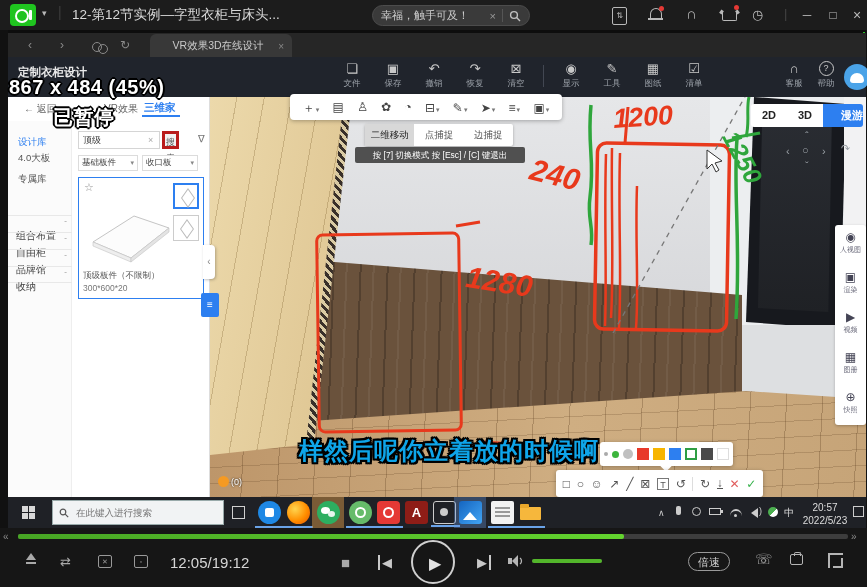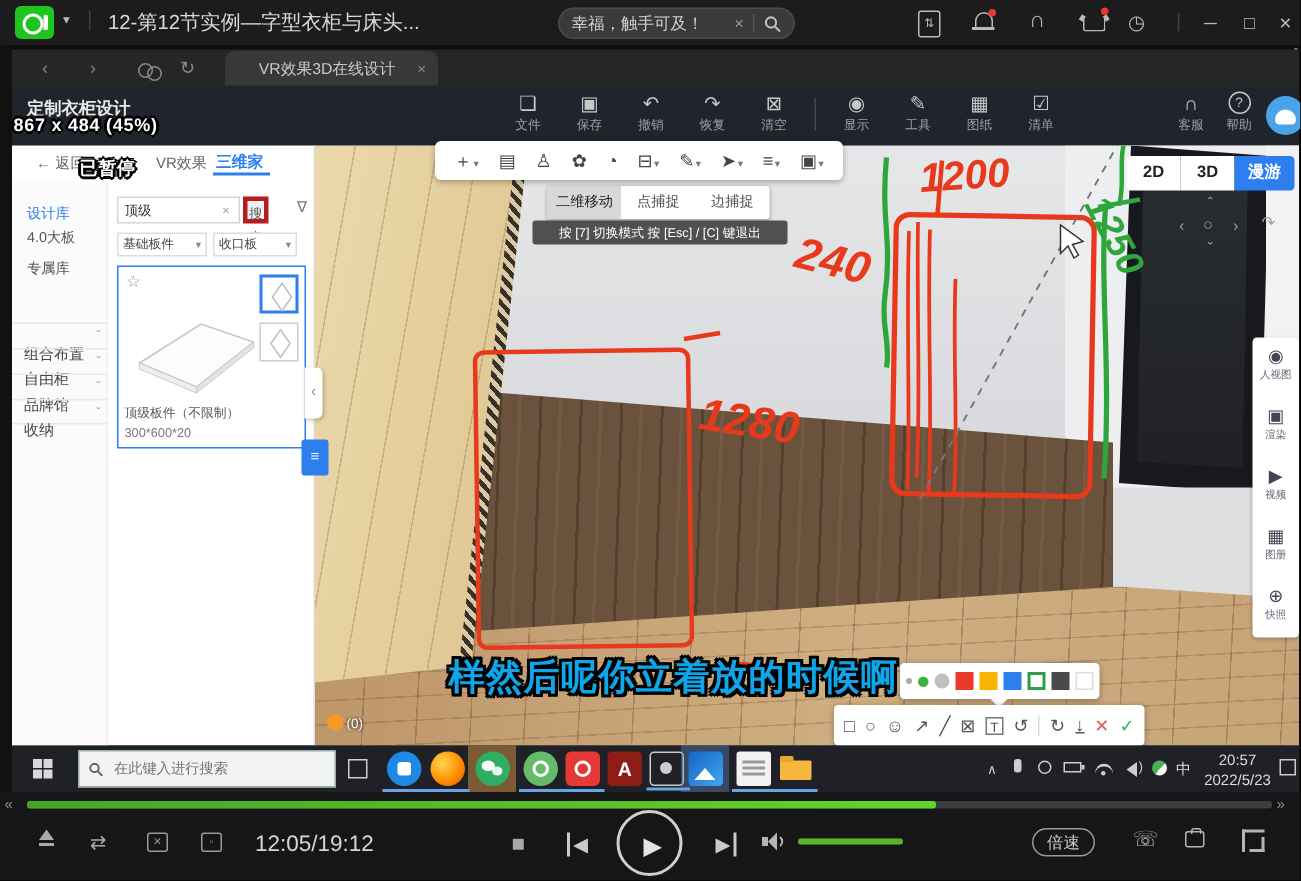--- a/index.html
+++ b/index.html
@@ -38,21 +38,21 @@
   #appheader{left:0;top:27px;width:858px;height:40px;background:#20242c;}
   .proj{left:10px;top:8px;color:#e8e8e8;font-size:11.5px;font-weight:bold;}
   .atb{display:flex;gap:13px;left:330px;top:4px;}
   .atbi{width:28px;text-align:center;cursor:pointer;}
   .atbi .g{color:#c8c8c8;font-size:13px;line-height:15px;display:block;}
   .atbi .l{color:#9aa0a8;font-size:8.5px;display:block;margin-top:2px;white-space:nowrap;}
   .atbdiv{width:1px;height:22px;background:#424752;margin-top:4px;}
   .avatar{left:836px;top:7px;width:26px;height:26px;border-radius:50%;background:#4aa3e8;}
   .avatar:after{content:"";position:absolute;left:6px;top:9px;width:14px;height:10px;background:#fff;border-radius:7px 7px 3px 3px;}
   
-  .osd{color:#fff;font-weight:bold;font-size:12px;letter-spacing:.5px;text-shadow:-2px 0 #000,2px 0 #000,0 -2px #000,0 2px #000,-1px -1px #000,1px 1px #000,1px -1px #000,-1px 1px #000;z-index:40;}
+  .osd{color:#fff;font-weight:bold;font-size:20px;letter-spacing:.5px;text-shadow:-2px 0 #000,2px 0 #000,0 -2px #000,0 2px #000,-1px -1px #000,1px 1px #000,1px -1px #000,-1px 1px #000;z-index:40;}
   
   #panel{left:0;top:67px;width:202px;height:400px;background:#fff;border-right:1px solid #ddd;box-sizing:border-box;}
   .ptabs{color:#666;font-size:10px;}
   .bluetab{color:#2d7ff0;font-size:10.5px;font-weight:bold;}
   .navcol{left:0;top:24px;width:64px;height:376px;background:#fbfbfb;border-right:1px solid #eee;box-sizing:border-box;}
   .navitem{left:10px;font-size:9.5px;color:#555;white-space:nowrap;}
   .secrow{left:0;width:64px;height:17px;border-top:1px solid #e8e8e8;box-sizing:border-box;}
   .secrow .t{position:absolute;left:8px;top:13px;font-size:10px;color:#444;white-space:nowrap;}
   .secrow .c{position:absolute;right:5px;top:3px;font-size:8px;color:#999;}
   .sinput{left:6px;top:10px;width:82px;height:18px;border:1px solid #d5d5d5;box-sizing:border-box;font-size:9px;color:#333;padding:0 12px 0 4px;background:#fff;}
@@ -83,21 +83,21 @@
   .floatbar{left:282px;top:64px;width:272px;height:26px;background:#fff;border-radius:4px;box-shadow:0 1px 4px rgba(0,0,0,.3);display:flex;align-items:center;justify-content:space-around;padding:0 6px;box-sizing:border-box;z-index:20;}
   .fico{color:#444;font-size:12px;line-height:1;}
   .fcaret{color:#777;font-size:7px;margin-left:1px;}
   .modetabs{left:357px;top:94px;width:148px;height:22px;background:#fff;border-radius:2px;box-shadow:0 1px 3px rgba(0,0,0,.3);display:flex;z-index:20;}
   .mtab{flex:1;font-size:9.5px;color:#555;text-align:center;line-height:22px;white-space:nowrap;}
   .mtab.sel{background:#d8d8d8;color:#222;}
   .tooltip{left:347px;top:117px;width:170px;height:16px;background:rgba(72,72,72,.95);border-radius:2px;color:#fff;font-size:8.5px;text-align:center;line-height:16px;white-space:nowrap;z-index:20;}
   .viewbtns{left:743px;top:74px;height:23px;display:flex;z-index:20;}
   .vbtn{width:36px;background:#fff;color:#222;font-size:11px;font-weight:bold;text-align:center;line-height:23px;}
   .vbtn.first{border-radius:3px 0 0 3px;}
-  .vbtn.roam{width:40px;background:#2d7ff0;color:#fff;border-radius:0 3px 3px 0;}
+  .vbtn.roam{width:40px;background:#2d7ff0;color:#fff;border-radius:0 3px 3px 0;text-align:right;}
   .navpad{color:#9aa0a6;font-size:11px;z-index:18;}
   .rtools{left:827px;top:195px;width:31px;height:200px;background:#fff;border-radius:3px;box-shadow:0 1px 3px rgba(0,0,0,.25);z-index:18;}
   .rtool{height:40px;text-align:center;}
   .rtool .g{display:block;color:#445;font-size:12px;padding-top:5px;}
   .rtool .l{display:block;color:#667;font-size:7px;margin-top:1px;white-space:nowrap;}
   
   .annum{font-weight:bold;font-style:italic;z-index:22;white-space:nowrap;}
   .red{color:#e8391c;}
   .green{color:#2fa63c;}
   

